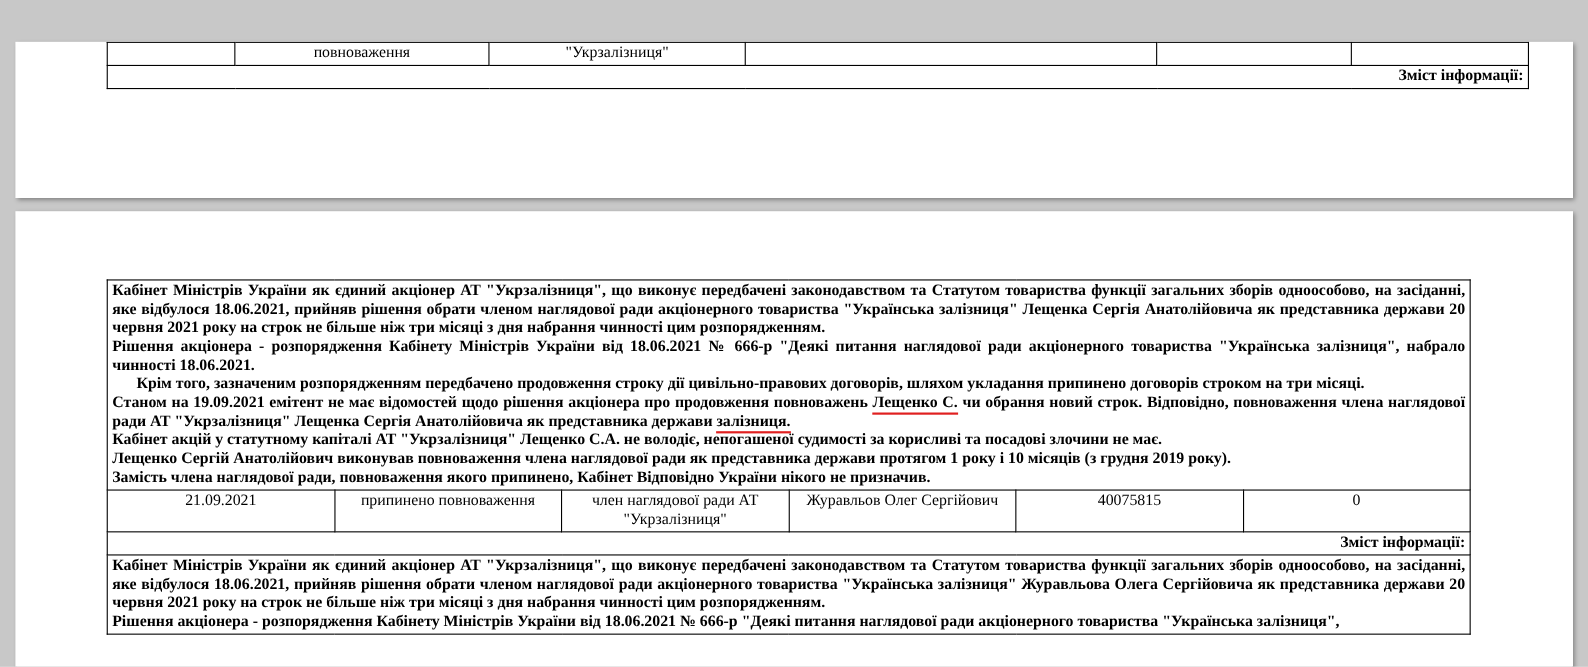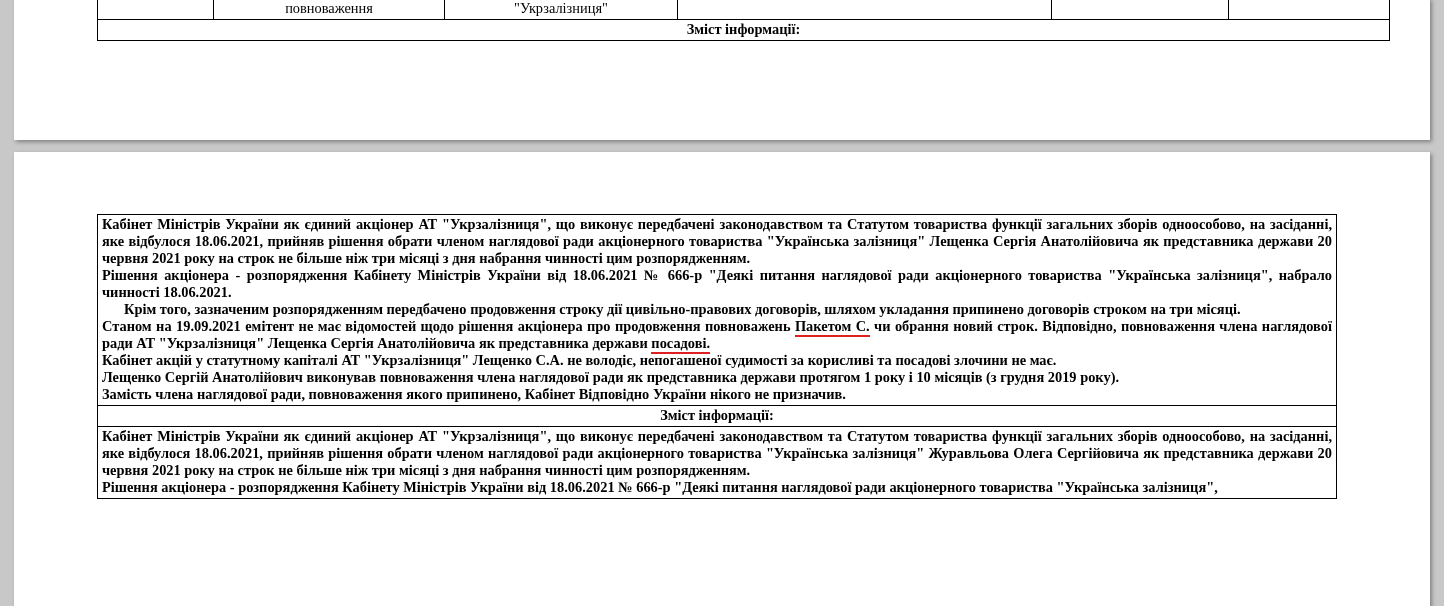--- a/index.html
+++ b/index.html
@@ -8,20 +8,21 @@
     background: #c8c8c8;
     width: 1444px;
     height: 606px;
     overflow: hidden;
     font-family: "Liberation Serif", serif;
   }
   .viewport {
     position: relative;
     width: 1444px;
     height: 450px;
+    margin-top: 40px;
   }
   .page {
     position: absolute;
     left: 14px;
     width: 1416px;
     background: #ffffff;
     box-shadow: 2px 2px 4px rgba(0,0,0,0.35);
   }
   .page-top {
     top: -2px;
@@ -51,21 +52,21 @@
   }
   td.c-date   { width: 107px; text-align: center; }
   td.c-action { width: 222px; text-align: center; }
   td.c-pos    { width: 224px; text-align: center; }
   td.c-name   { width: 365px; text-align: center; }
   td.c-code   { width: 168px; text-align: center; }
   td.c-share  { width: 152px; text-align: center; }
 
   td.section-head {
     font-weight: bold;
-    text-align: center;
+    text-align: right;
     padding-left: 8px;
     font-size: 14.4px;
   }
   td.body-cell {
     text-align: justify;
     padding: 2px 6px 2px 8px;
     font-size: 14.4px;
     line-height: 1.30;
     font-weight: bold;
   }
@@ -121,27 +122,35 @@
     <div class="pagepad"></div>
     <div class="content">
       <table class="doc">
 
         <tbody>
             <tr>
           <td class="body-cell" colspan="6">
             <p>Кабінет Міністрів України як єдиний акціонер АТ "Укрзалізниця", що виконує передбачені законодавством та Статутом товариства функції загальних зборів одноособово, на засіданні, яке відбулося 18.06.2021, прийняв рішення обрати членом наглядової ради акціонерного товариства "Українська залізниця" Лещенка Сергія Анатолійовича як представника держави 20 червня 2021 року на строк не більше ніж три місяці з дня набрання чинності цим розпорядженням.</p>
             <p>Рішення акціонера - розпорядження Кабінету Міністрів України від 18.06.2021 № 666-р "Деякі питання наглядової ради акціонерного товариства "Українська залізниця", набрало чинності 18.06.2021.</p>
             <p class="indent">Крім того, зазначеним розпорядженням передбачено продовження строку дії цивільно-правових договорів, шляхом укладання припинено договорів строком на три місяці.</p>
-            <p>Станом на 19.09.2021 емітент не має відомостей щодо рішення акціонера про продовження повноважень <span class="hl-red">Пакетом С.</span> чи обрання новий строк. Відповідно, повноваження члена наглядової ради АТ "Укрзалізниця" Лещенка Сергія Анатолійовича як представника держави <span class="hl-red">посадові.</span></p>
+            <p>Станом на 19.09.2021 емітент не має відомостей щодо рішення акціонера про продовження повноважень <span class="hl-red">Лещенко С.</span> чи обрання новий строк. Відповідно, повноваження члена наглядової ради АТ "Укрзалізниця" Лещенка Сергія Анатолійовича як представника держави <span class="hl-red">залізниця.</span></p>
             <p>Кабінет акцій у статутному капіталі АТ "Укрзалізниця" Лещенко С.А. не володіє, непогашеної судимості за корисливі та посадові злочини не має.</p>
             <p>Лещенко Сергій Анатолійович  виконував повноваження члена наглядової ради як представника держави протягом 1 року і 10 місяців (з грудня 2019 року).</p>
             <p>Замість члена наглядової ради, повноваження якого припинено, Кабінет Відповідно України нікого не призначив.</p>
           </td>
         </tr>
 
+        <tr>
+          <td class="c-date">21.09.2021</td>
+          <td class="c-action">припинено повноваження</td>
+          <td class="c-pos">член наглядової ради АТ "Укрзалізниця"</td>
+          <td class="c-name">Журавльов Олег Сергійович</td>
+          <td class="c-code">40075815</td>
+          <td class="c-share">0</td>
+        </tr>
 
         <tr>
           <td class="section-head" colspan="6">Зміст інформації:</td>
         </tr>
 
         <tr>
           <td class="body-cell" colspan="6">
             <p>Кабінет Міністрів України як єдиний акціонер АТ "Укрзалізниця", що виконує передбачені законодавством та Статутом товариства функції загальних зборів одноособово, на засіданні, яке відбулося 18.06.2021, прийняв рішення обрати членом наглядової ради акціонерного товариства "Українська залізниця" Журавльова Олега Сергійовича як представника держави 20 червня 2021 року на строк не більше ніж три місяці з дня набрання чинності цим розпорядженням.</p>
             <p>Рішення акціонера - розпорядження Кабінету Міністрів України від 18.06.2021 № 666-р "Деякі питання наглядової ради акціонерного товариства "Українська залізниця",</p>
           </td>

